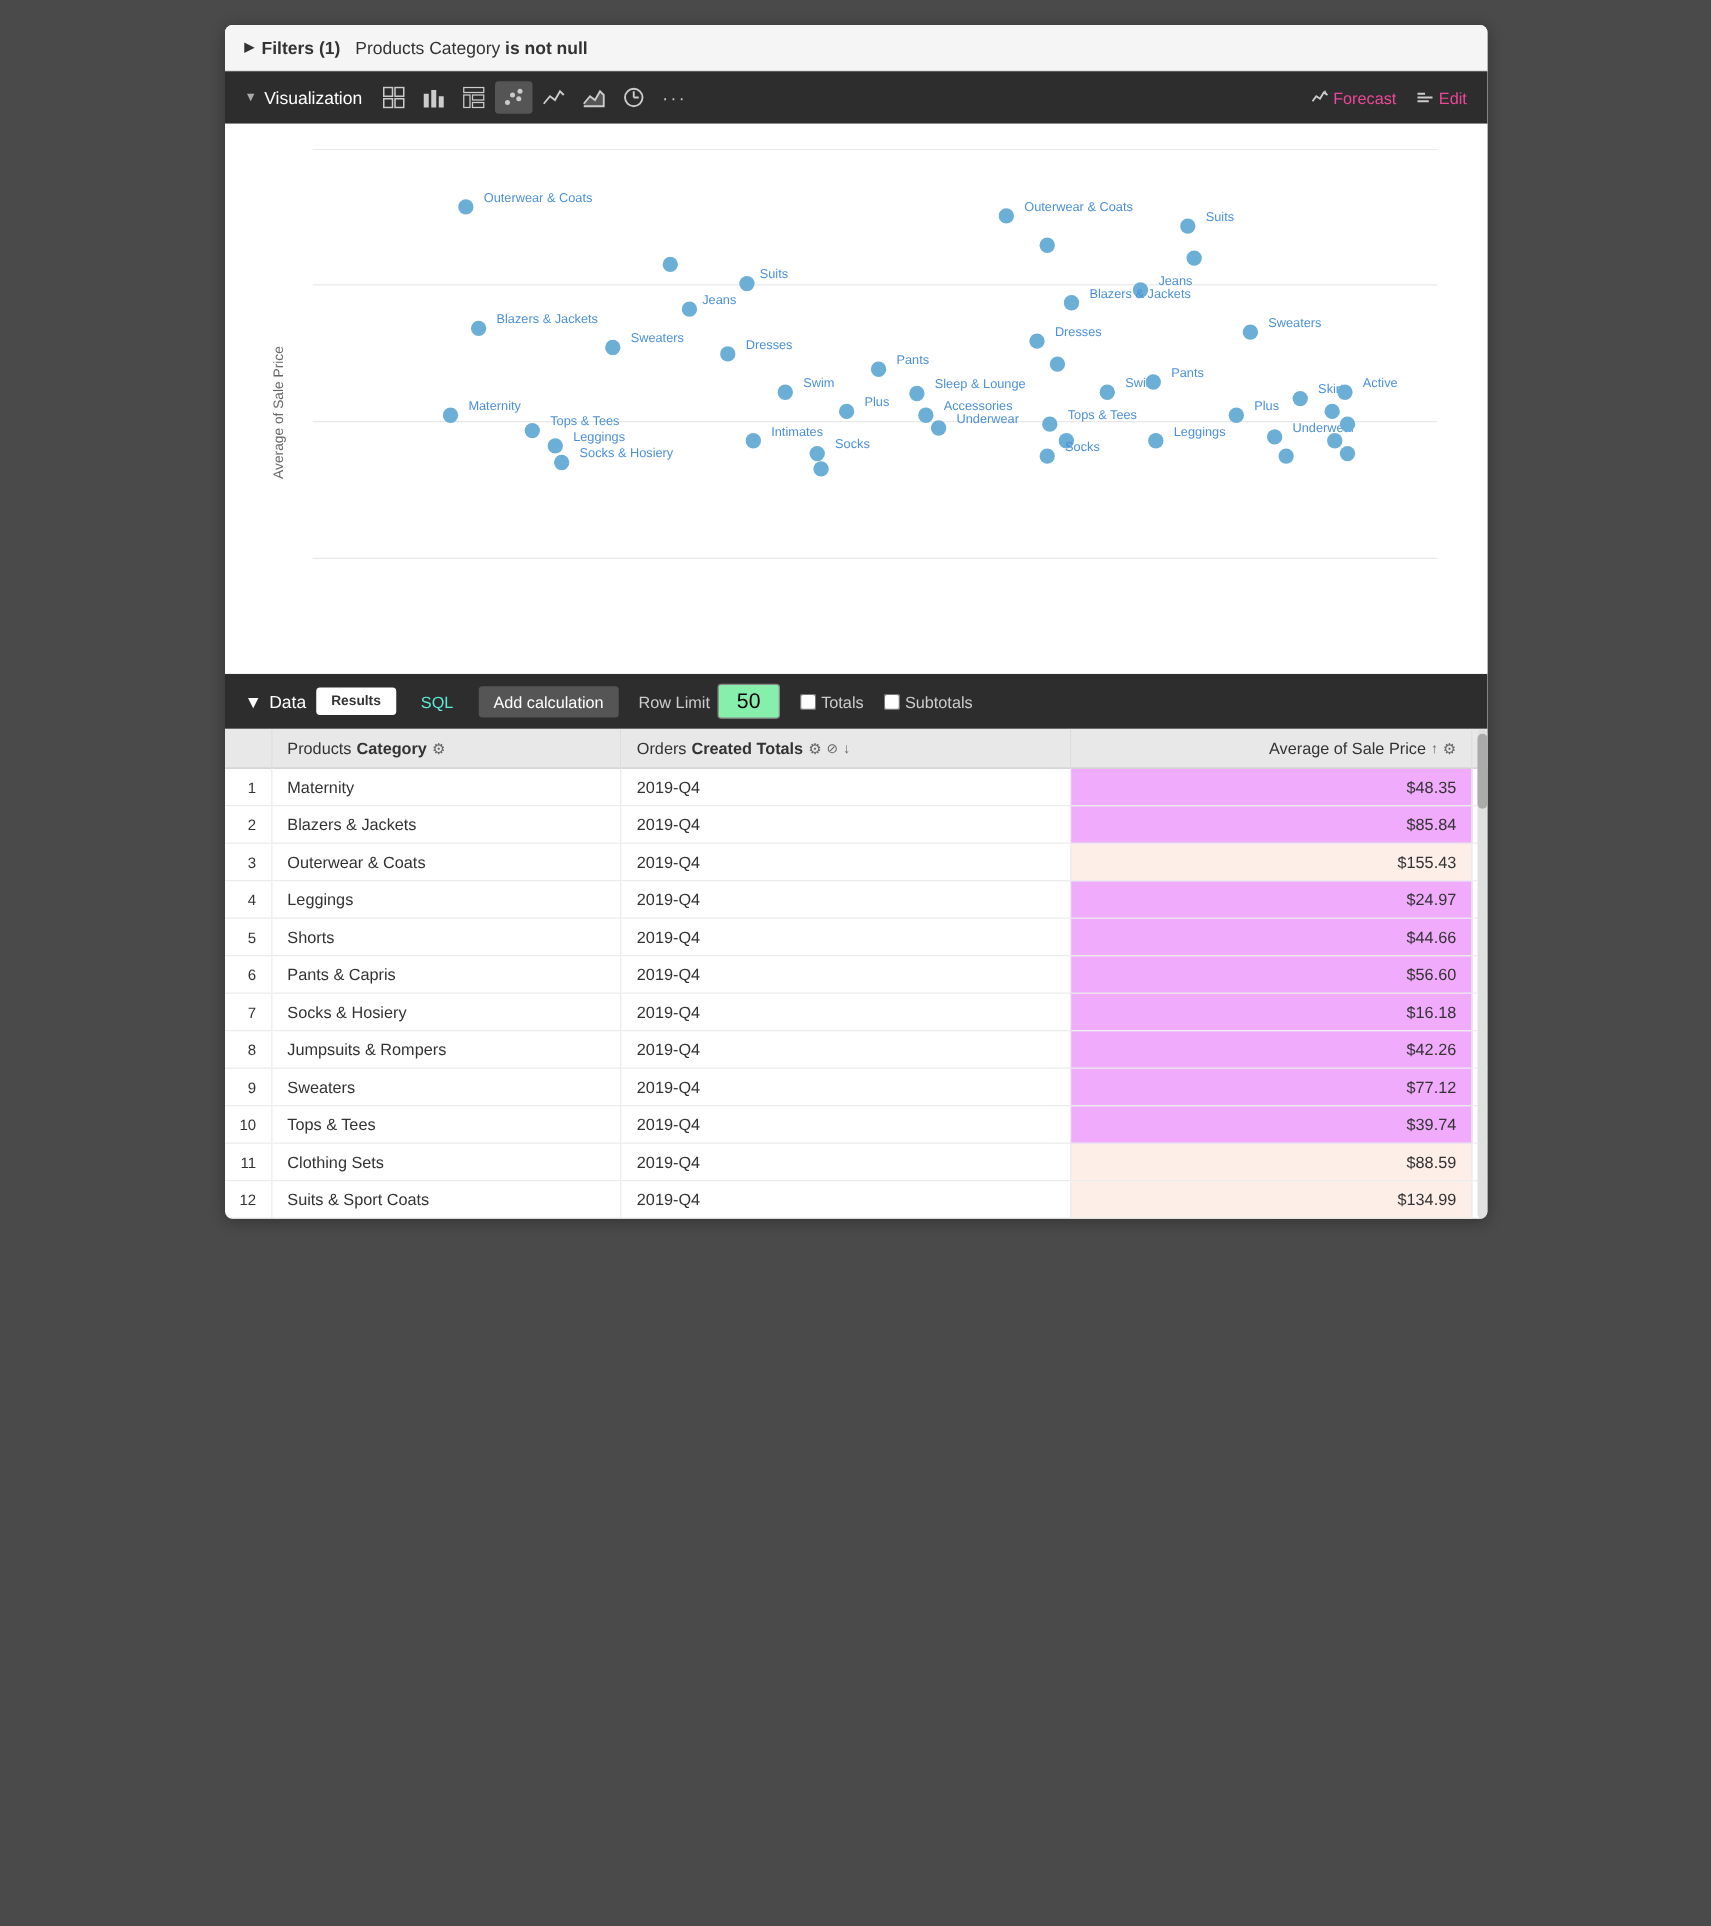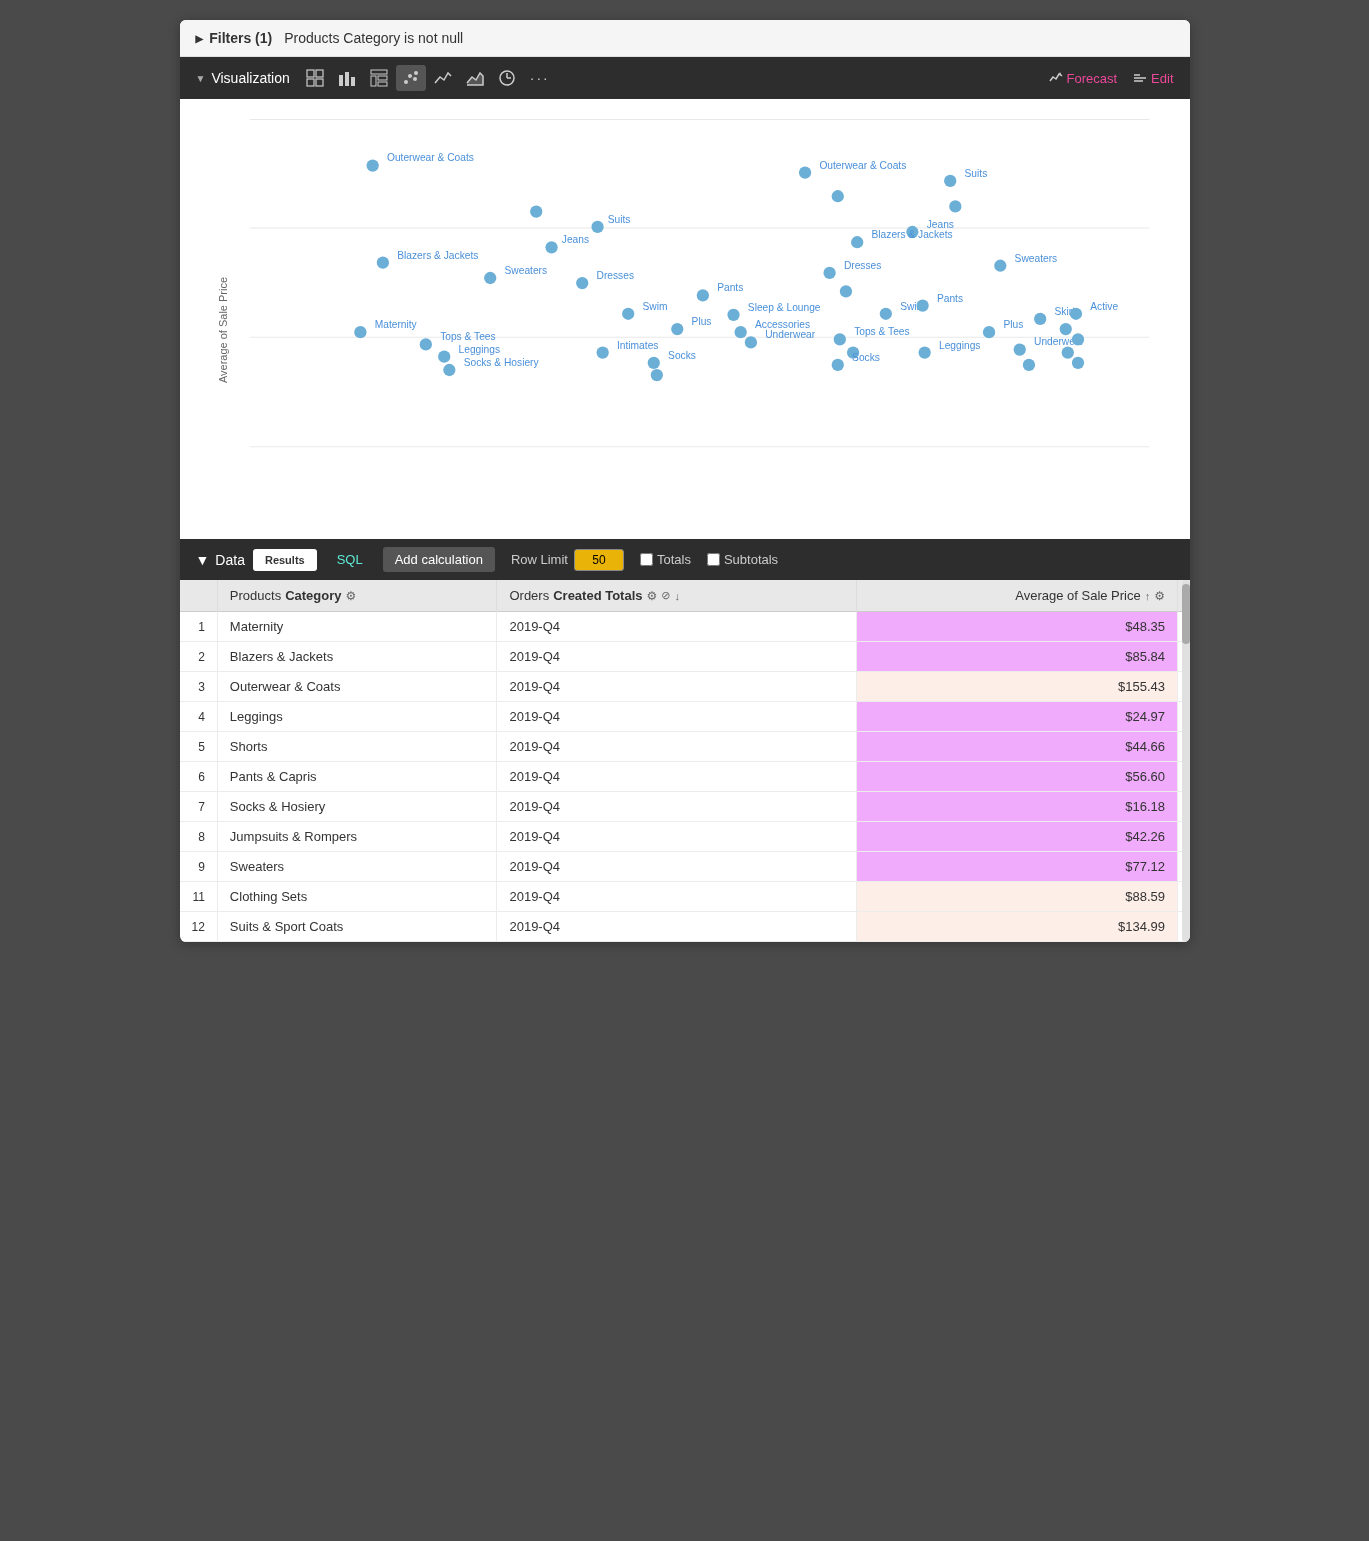--- a/index.html
+++ b/index.html
@@ -35,21 +35,21 @@
       font-weight: 600;
       font-size: 14px;
       color: #333;
       cursor: pointer;
     }
     .filter-toggle .arrow { font-size: 10px; }
     .filter-text {
       font-size: 14px;
       color: #333;
     }
-    .filter-text strong { font-weight: 400; }
+    .filter-text strong { font-weight: 700; }
 
     
     .viz-toolbar {
       background: #2d2d2d;
       padding: 8px 16px;
       display: flex;
       align-items: center;
       gap: 10px;
     }
     .viz-toggle {
@@ -175,22 +175,22 @@
       gap: 6px;
       margin-left: 8px;
       color: #ccc;
       font-size: 13px;
     }
     .row-limit-input {
       width: 50px;
       padding: 3px 6px;
       border: 1px solid #888;
       border-radius: 3px;
-      background: #eab308;
-      font-size: 12px;
+      background: #86efac;
+      font-size: 17px;
       text-align: center;
     }
     .checkbox-group {
       display: flex;
       align-items: center;
       gap: 4px;
       color: #ccc;
       font-size: 13px;
       margin-left: 8px;
     }
@@ -608,20 +608,27 @@
       <td style="width:12px;padding:0;"></td>
     </tr>
             <tr>
       <td class="td-row-num">9</td>
       <td>Sweaters</td>
       <td>2019-Q4</td>
       <td class="td-price">$77.12</td>
       <td style="width:12px;padding:0;"></td>
     </tr>
             <tr>
+      <td class="td-row-num">10</td>
+      <td>Tops &amp; Tees</td>
+      <td>2019-Q4</td>
+      <td class="td-price">$39.74</td>
+      <td style="width:12px;padding:0;"></td>
+    </tr>
+            <tr>
       <td class="td-row-num">11</td>
       <td>Clothing Sets</td>
       <td>2019-Q4</td>
       <td class="td-price highlighted">$88.59</td>
       <td style="width:12px;padding:0;"></td>
     </tr>
             <tr>
       <td class="td-row-num">12</td>
       <td>Suits &amp; Sport Coats</td>
       <td>2019-Q4</td>

